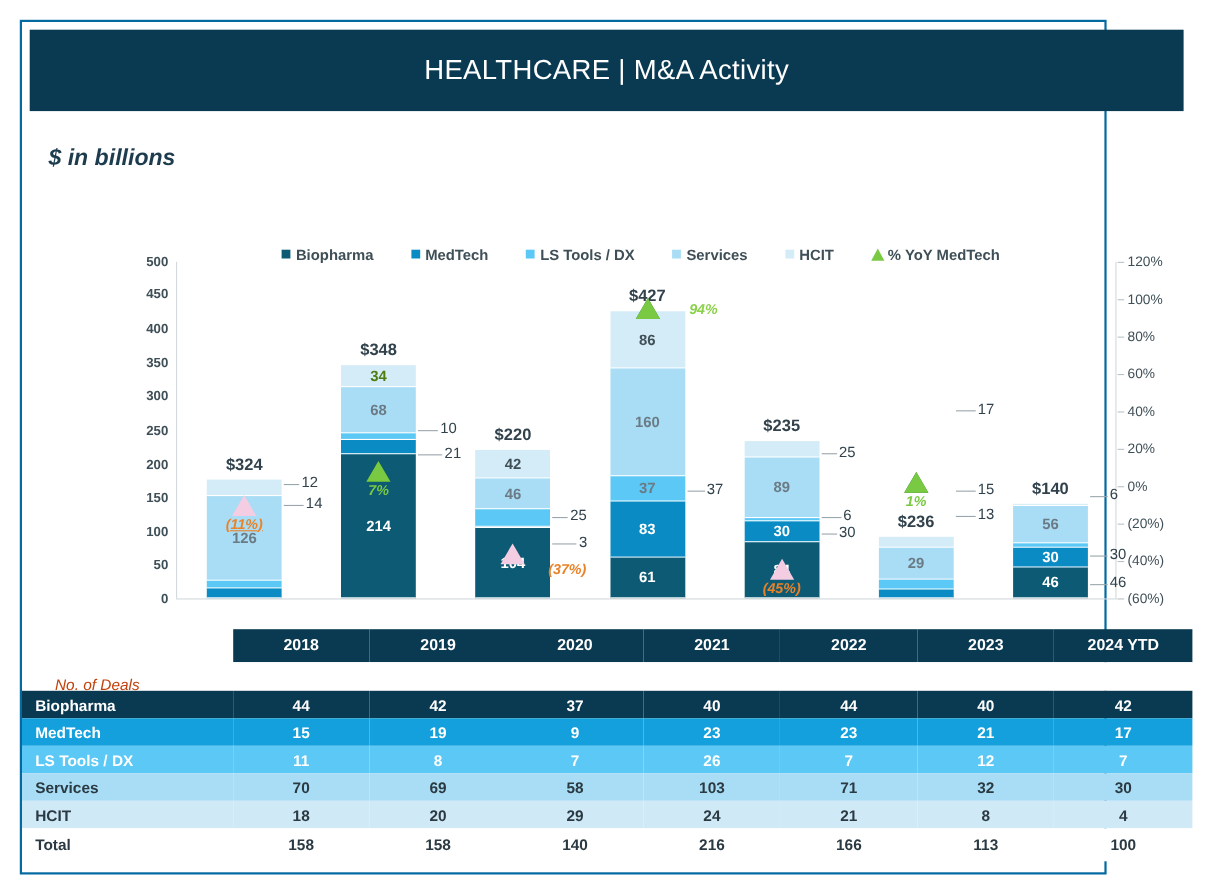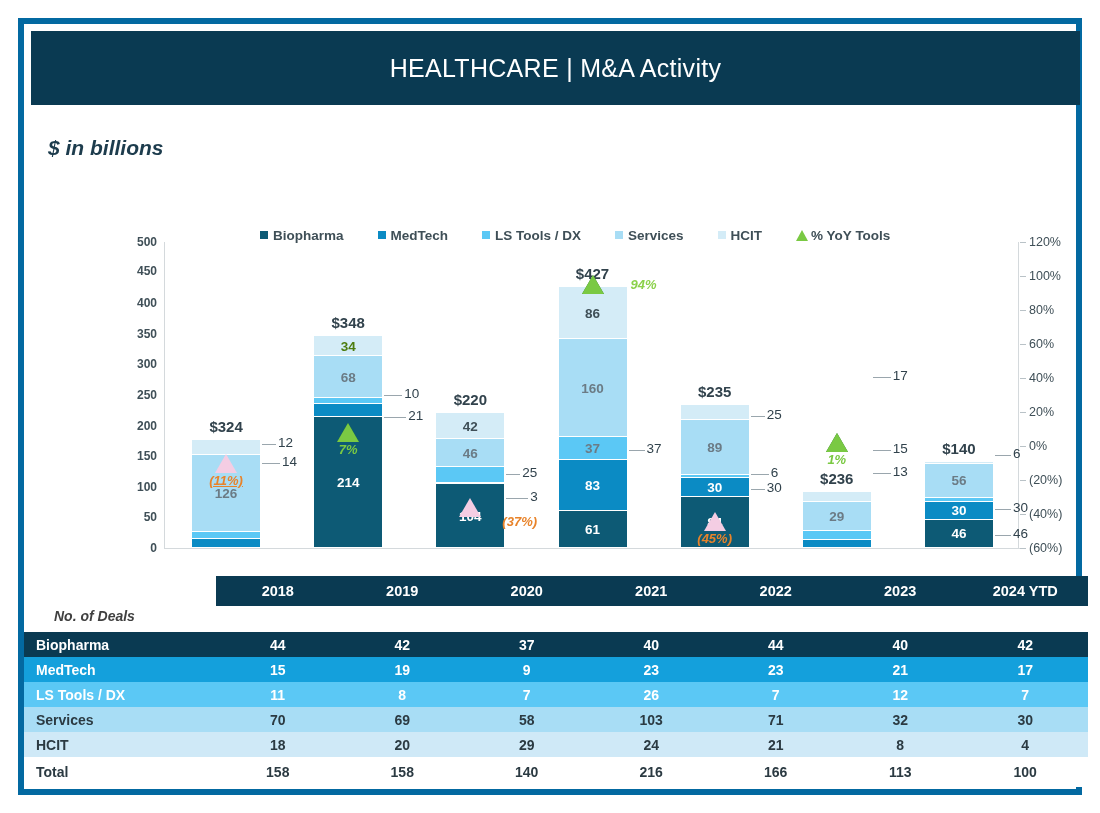--- a/index.html
+++ b/index.html
@@ -5,22 +5,22 @@
   * { box-sizing: border-box; margin: 0; padding: 0; }
   body {
     width: 1100px; height: 813px;
     background: #ffffff;
     font-family: "Liberation Sans", sans-serif;
     overflow: hidden;
   }
   .slide {
     position: absolute;
     left: 18px; top: 18px;
-    width: 1064px; height: 777px;
-    border: 6px solid #0369a1;
+    width: 988px; height: 777px;
+    border: 2px solid #0369a1;
     background: #ffffff;
   }
   .title-bar {
     position: absolute;
     left: 7px; top: 7px;
     width: 1049px; height: 74px;
     background: #0a3a52;
     display: flex; align-items: center; justify-content: center;
   }
   .title-bar .title {
@@ -127,22 +127,22 @@
   
   .table-wrap { position: absolute; left: 0; top: 552px; width: 1064px; }
   table { border-collapse: collapse; width: 100%; table-layout: fixed; }
   .hdr-row td {
     background: #0a3a52; color: #fff;
     font-size: 14.5px; font-weight: bold; text-align: center;
     padding: 7px 0;
   }
   .spacer-row td { height: 26px; background: #fff; }
   .nodeals {
-    position: absolute; left: 30px; top: 32px;
-    font-size: 14px; font-style: italic; font-weight: bold; color: #404040;
+    position: absolute; left: 30px; top: 42px;
+    font-size: 14px; font-style: italic; font-weight: normal; color: #c2410c;
   }
   .drow td { font-size: 14px; font-weight: bold; text-align: center; padding: 4.5px 0; }
   .drow td.rl { text-align: left; padding-left: 12px; }
   .total-row td { font-size: 14px; font-weight: bold; text-align: center; padding: 7px 0; color: #2b3a42; background:#fff; }
   .total-row td.rl { text-align: left; padding-left: 12px; }
 </style>
 </head>
 <body>
 
 <div class="slide">
@@ -170,21 +170,21 @@
         <div class="legend-item">
           <span class="legend-sq" style="background: rgb(168, 221, 245);"></span>
           <span class="legend-lbl">Services</span>
         </div>
         <div class="legend-item">
           <span class="legend-sq" style="background: rgb(212, 236, 247);"></span>
           <span class="legend-lbl">HCIT</span>
         </div>
         <div class="legend-item">
           <span class="legend-tri" style="border-bottom-color: rgb(122, 201, 67);"></span>
-          <span class="legend-lbl">% YoY Tools</span>
+          <span class="legend-lbl">% YoY MedTech</span>
         </div>
       </div>
     <div class="plot" id="plot">
         <div class="ytick-l" style="top: 0px;">500</div>
         <div class="ytick-l" style="top: 29px;">450</div>
         <div class="ytick-l" style="top: 61.2px;">400</div>
         <div class="ytick-l" style="top: 91.8px;">350</div>
         <div class="ytick-l" style="top: 122.4px;">300</div>
         <div class="ytick-l" style="top: 153px;">250</div>
         <div class="ytick-l" style="top: 183.6px;">200</div>

